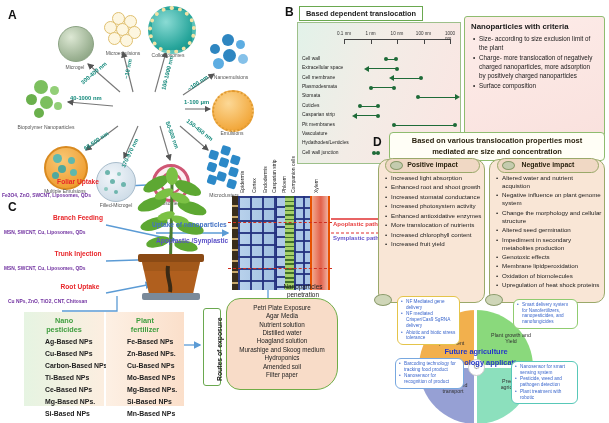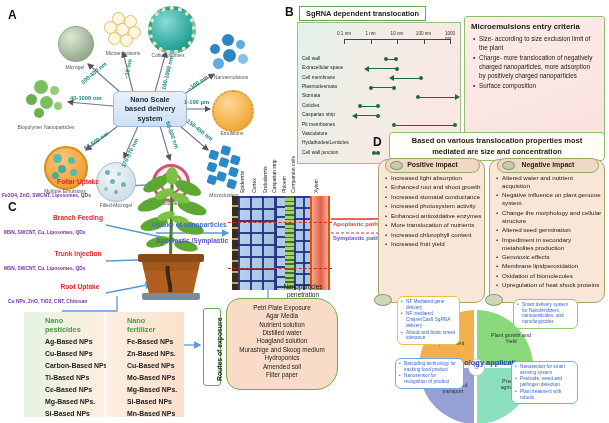--- a/index.html
+++ b/index.html
@@ -59,21 +59,21 @@
   #band-phlo{left:62px;width:16px;background:
      repeating-linear-gradient(180deg,rgba(34,48,126,.9) 0 1.6px,transparent 1.6px 11px),
      repeating-linear-gradient(90deg,rgba(34,48,126,.9) 0 1.6px,transparent 1.6px 9px),#a9c6e6;}
   #band-xyl{left:78px;width:20px;background:linear-gradient(90deg,#f2a88e,#e2604a 55%,#f0b0a0);
      border-left:2px solid #e65100;border-right:2px solid #e65100;box-sizing:border-box;}
   .red-dash{position:absolute;border-top:1px dashed #d03020;height:0;}
   .cs-label{position:absolute;font-size:5px;color:#222;white-space:nowrap;transform-origin:0 0;transform:rotate(-90deg);}
   #pen-text{left:272px;top:283px;width:62px;font-size:6.4px;color:#222;text-align:center;line-height:1.2;}
   .path-label-red{position:absolute;font-size:6px;font-weight:bold;color:#e84040;}
   .path-label-pur{position:absolute;font-size:6px;font-weight:bold;color:#6655cc;}
-  .nano-box{position:absolute;top:312px;height:105px;padding:4px 21px;box-sizing:border-box;}
+  .nano-box{position:absolute;top:312px;height:94px;padding:4px 21px;box-sizing:border-box;text-align:center;}
   #pest-box{left:24px;width:80px;background:linear-gradient(90deg,#e6f4e2,#fceee0);}
   #fert-box{left:106px;width:78px;background:linear-gradient(90deg,#fdf0e4,#fbdfca);}
   .nano-box h3{margin:0 0 2px 0;font-size:7.3px;color:#3f9e3f;}
   .pl{font-size:6.9px;font-weight:600;color:#222;line-height:12px;white-space:nowrap;}
   #routes-label{left:203px;top:308px;width:16px;height:76px;background:#fff;border:1.4px solid #6aa84f;border-radius:3px;}
   #routes-label span{position:absolute;left:12px;top:72px;transform:rotate(-90deg);transform-origin:0 0;
      font-size:6.8px;font-weight:bold;color:#222;white-space:nowrap;}
   #exposure-box{left:226px;top:298px;width:112px;height:92px;background:#f8dcc8;border:1.4px solid #70ad47;
      border-radius:14px 22px 22px 14px;padding:5px 2px;box-sizing:border-box;text-align:center;}
   .rl{font-size:6.3px;color:#222;line-height:1.33;}
@@ -148,24 +148,20 @@
       <line x1="156" y1="233" x2="228" y2="233" marker-end="url(#mBlue)"></line>
       <polyline points="117,296 117,311 62,311"></polyline>
       <line x1="184" y1="345" x2="200" y2="345" marker-end="url(#mBlue)"></line>
       <line x1="268" y1="298" x2="268" y2="282" marker-end="url(#mBlue)"></line>
     </g>
 
     <line x1="331" y1="219" x2="393" y2="219" stroke="#e03030" stroke-width="1.4" marker-end="url(#mRed)"></line>
     <line x1="331" y1="233" x2="393" y2="233" stroke="#e03030" stroke-width="1.2" stroke-dasharray="3,2" marker-end="url(#mRed)"></line>
   </svg>
 
-  <div id="hub-box" class="abs">
-    <div>Nano Scale</div>
-    <div>based delivery system</div>
-  </div>
 
   <div class="ball" id="icon-microgel"></div>
   <div class="abs" style="left:102px;top:12px;width:40px;height:36px;">
     <span class="mini" style="left:10px;top:0;width:11px;height:11px;background:#fdf6e0;border:1px solid #e0c070;"></span>
     <span class="mini" style="left:22px;top:3px;width:11px;height:11px;background:#fdf6e0;border:1px solid #e0c070;"></span>
     <span class="mini" style="left:2px;top:9px;width:11px;height:11px;background:#fdf6e0;border:1px solid #e0c070;"></span>
     <span class="mini" style="left:14px;top:11px;width:11px;height:11px;background:#fdf6e0;border:1px solid #e0c070;"></span>
     <span class="mini" style="left:26px;top:14px;width:11px;height:11px;background:#fdf6e0;border:1px solid #e0c070;"></span>
     <span class="mini" style="left:6px;top:20px;width:11px;height:11px;background:#fdf6e0;border:1px solid #e0c070;"></span>
     <span class="mini" style="left:18px;top:22px;width:11px;height:11px;background:#fdf6e0;border:1px solid #e0c070;"></span>
@@ -232,21 +228,21 @@
   <div class="a-size" style="left:150px;top:70px;transform:rotate(-76deg);">100-1000 nm</div>
   <div class="a-size" style="left:186px;top:80px;transform:rotate(-34deg);">~100 nm</div>
   <div class="a-size" style="left:184px;top:99px;">1-100 μm</div>
   <div class="a-size" style="left:184px;top:127px;transform:rotate(38deg);">150-450 nm</div>
   <div class="a-size" style="left:158px;top:132px;transform:rotate(70deg);">50-500 nm</div>
   <div class="a-size" style="left:114px;top:150px;transform:rotate(-64deg);">170-970 nm</div>
   <div class="a-size" style="left:82px;top:138px;transform:rotate(-34deg);">65-500 nm</div>
   <div class="a-size" style="left:70px;top:95px;">40-1000 nm</div>
 
   <div class="panel-letter" style="left:285px;top:5px;">B</div>
-  <div class="abs" id="b-title">SgRNA dependent translocation</div>
+  <div class="abs" id="b-title">Based dependent translocation</div>
   <div class="abs" id="b-chart">
       <div id="b-axis"></div>
       <div class="b-tick" style="left: 46px; top: 8px;">0.1 nm</div>
       <div class="b-tickmark" style="left: 46px;"></div>
       <div class="b-tick" style="left: 72.5px; top: 8px;">1 nm</div>
       <div class="b-tickmark" style="left: 72.5px;"></div>
       <div class="b-tick" style="left: 99px; top: 8px;">10 nm</div>
       <div class="b-tickmark" style="left: 99px;"></div>
       <div class="b-tick" style="left: 125.5px; top: 8px;">100 nm</div>
       <div class="b-tickmark" style="left: 125.5px;"></div>
@@ -303,21 +299,21 @@
         <span class="b-arrowR"></span>
       </div>
       <div class="b-rowlabel" style="top: 126.8px;">Cell wall junction</div>
       <div class="b-range" style="left: 75.5195px; top: 130px; width: 4.36747px;">
         <span class="b-dot" style="left: -2px;"></span>
         <span class="b-dot" style="right: -2px;"></span>
       </div>
     </div>
 
   <div class="abs" id="entry-box">
-    <h3>Microemulsions entry criteria</h3>
+    <h3>Nanoparticles with criteria</h3>
     <div>
         <div class="bl">Size- according to size exclusion limit of the plant</div>
         <div class="bl">Charge- more translocation of negatively charged nanoparticles, more adsorption by positively charged nanoparticles</div>
         <div class="bl">Surface composition</div>
       </div>
   </div>
 
   <div class="panel-letter" style="left:8px;top:200px;">C</div>
 
   <div class="route-name" style="left:48px;top:178px;width:60px;">Foliar Uptake</div>
@@ -390,21 +386,21 @@
         <div class="pl">Cu-Based NPs</div>
         <div class="pl">Carbon-Based NPs</div>
         <div class="pl">Ti-Based NPs</div>
         <div class="pl">Ce-Based NPs</div>
         <div class="pl">Mg-Based NPs.</div>
         <div class="pl">Si-Based NPs</div>
         <div class="pl">Mn-Based NPs</div>
       </div>
   </div>
   <div class="nano-box" id="fert-box">
-    <h3>Nano fertilizer</h3>
+    <h3>Plant fertilizer</h3>
     <div>
         <div class="pl">Fe-Based NPs</div>
         <div class="pl">Zn-Based NPs.</div>
         <div class="pl">Cu-Based NPs</div>
         <div class="pl">Mo-Based NPs</div>
         <div class="pl">Mg-Based NPs.</div>
         <div class="pl">Si-Based NPs</div>
         <div class="pl">Mn-Based NPs</div>
       </div>
   </div>
@@ -463,20 +459,21 @@
   <div class="abs" id="venn"></div>
   <div class="abs" id="venn-hbar"></div>
   <div class="abs" id="venn-vbar"></div>
   <div class="abs" id="venn-center">⚙</div>
 
   <div class="venn-q" style="left:428px;top:334px;width:42px;">Crop improvement</div>
   <div class="venn-q" style="left:488px;top:332px;width:46px;">Plant growth and Yield</div>
   <div class="venn-q" style="left:430px;top:382px;width:46px;">Storage and transport</div>
   <div class="venn-q" style="left:490px;top:378px;width:46px;">Precision agriculture</div>
 
+  <div class="venn-center-text" style="left:406px;top:347px;width:140px;">Future agriculture</div>
   <div class="venn-center-text" style="left:398px;top:358px;width:156px;">nanotechnology application</div>
 
   <div class="callout" id="co-tl">
     <div>
         <div class="bl">NF Mediated gene delivery</div>
         <div class="bl">NF mediated Crisper/Cas9 SgRNA delivery</div>
         <div class="bl">Abiotic and biotic stress tolerance</div>
       </div>
   </div>
   <div class="callout" id="co-tr">

